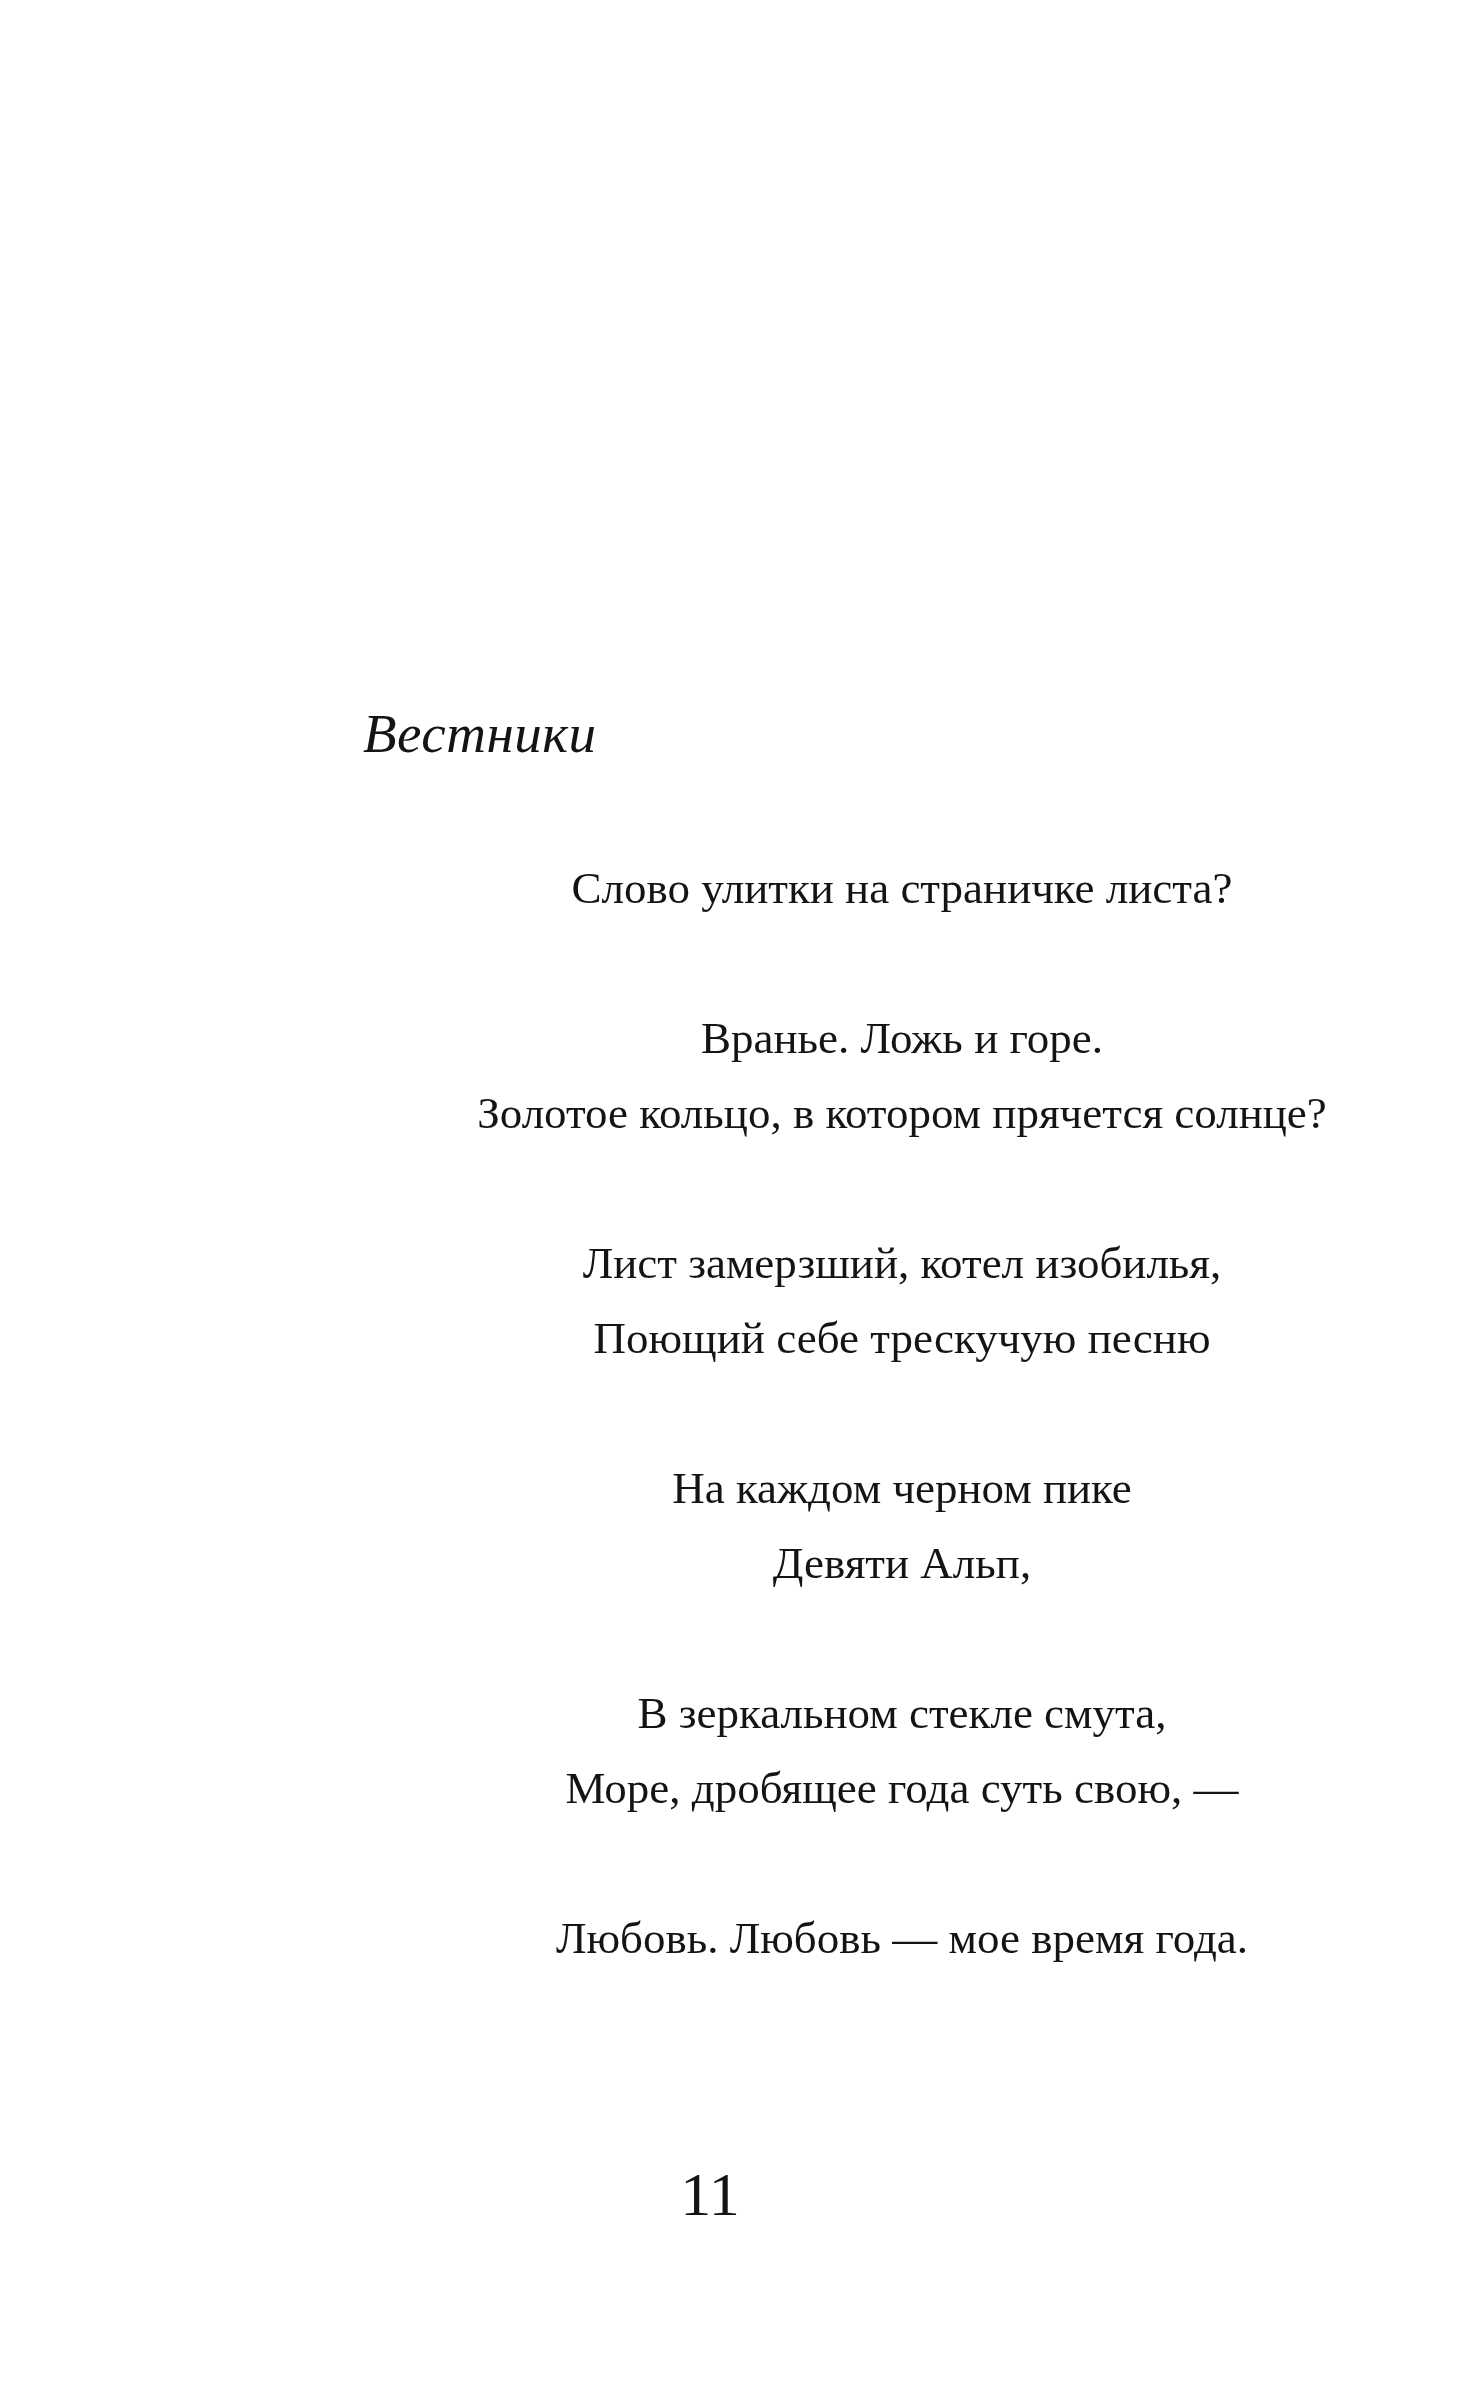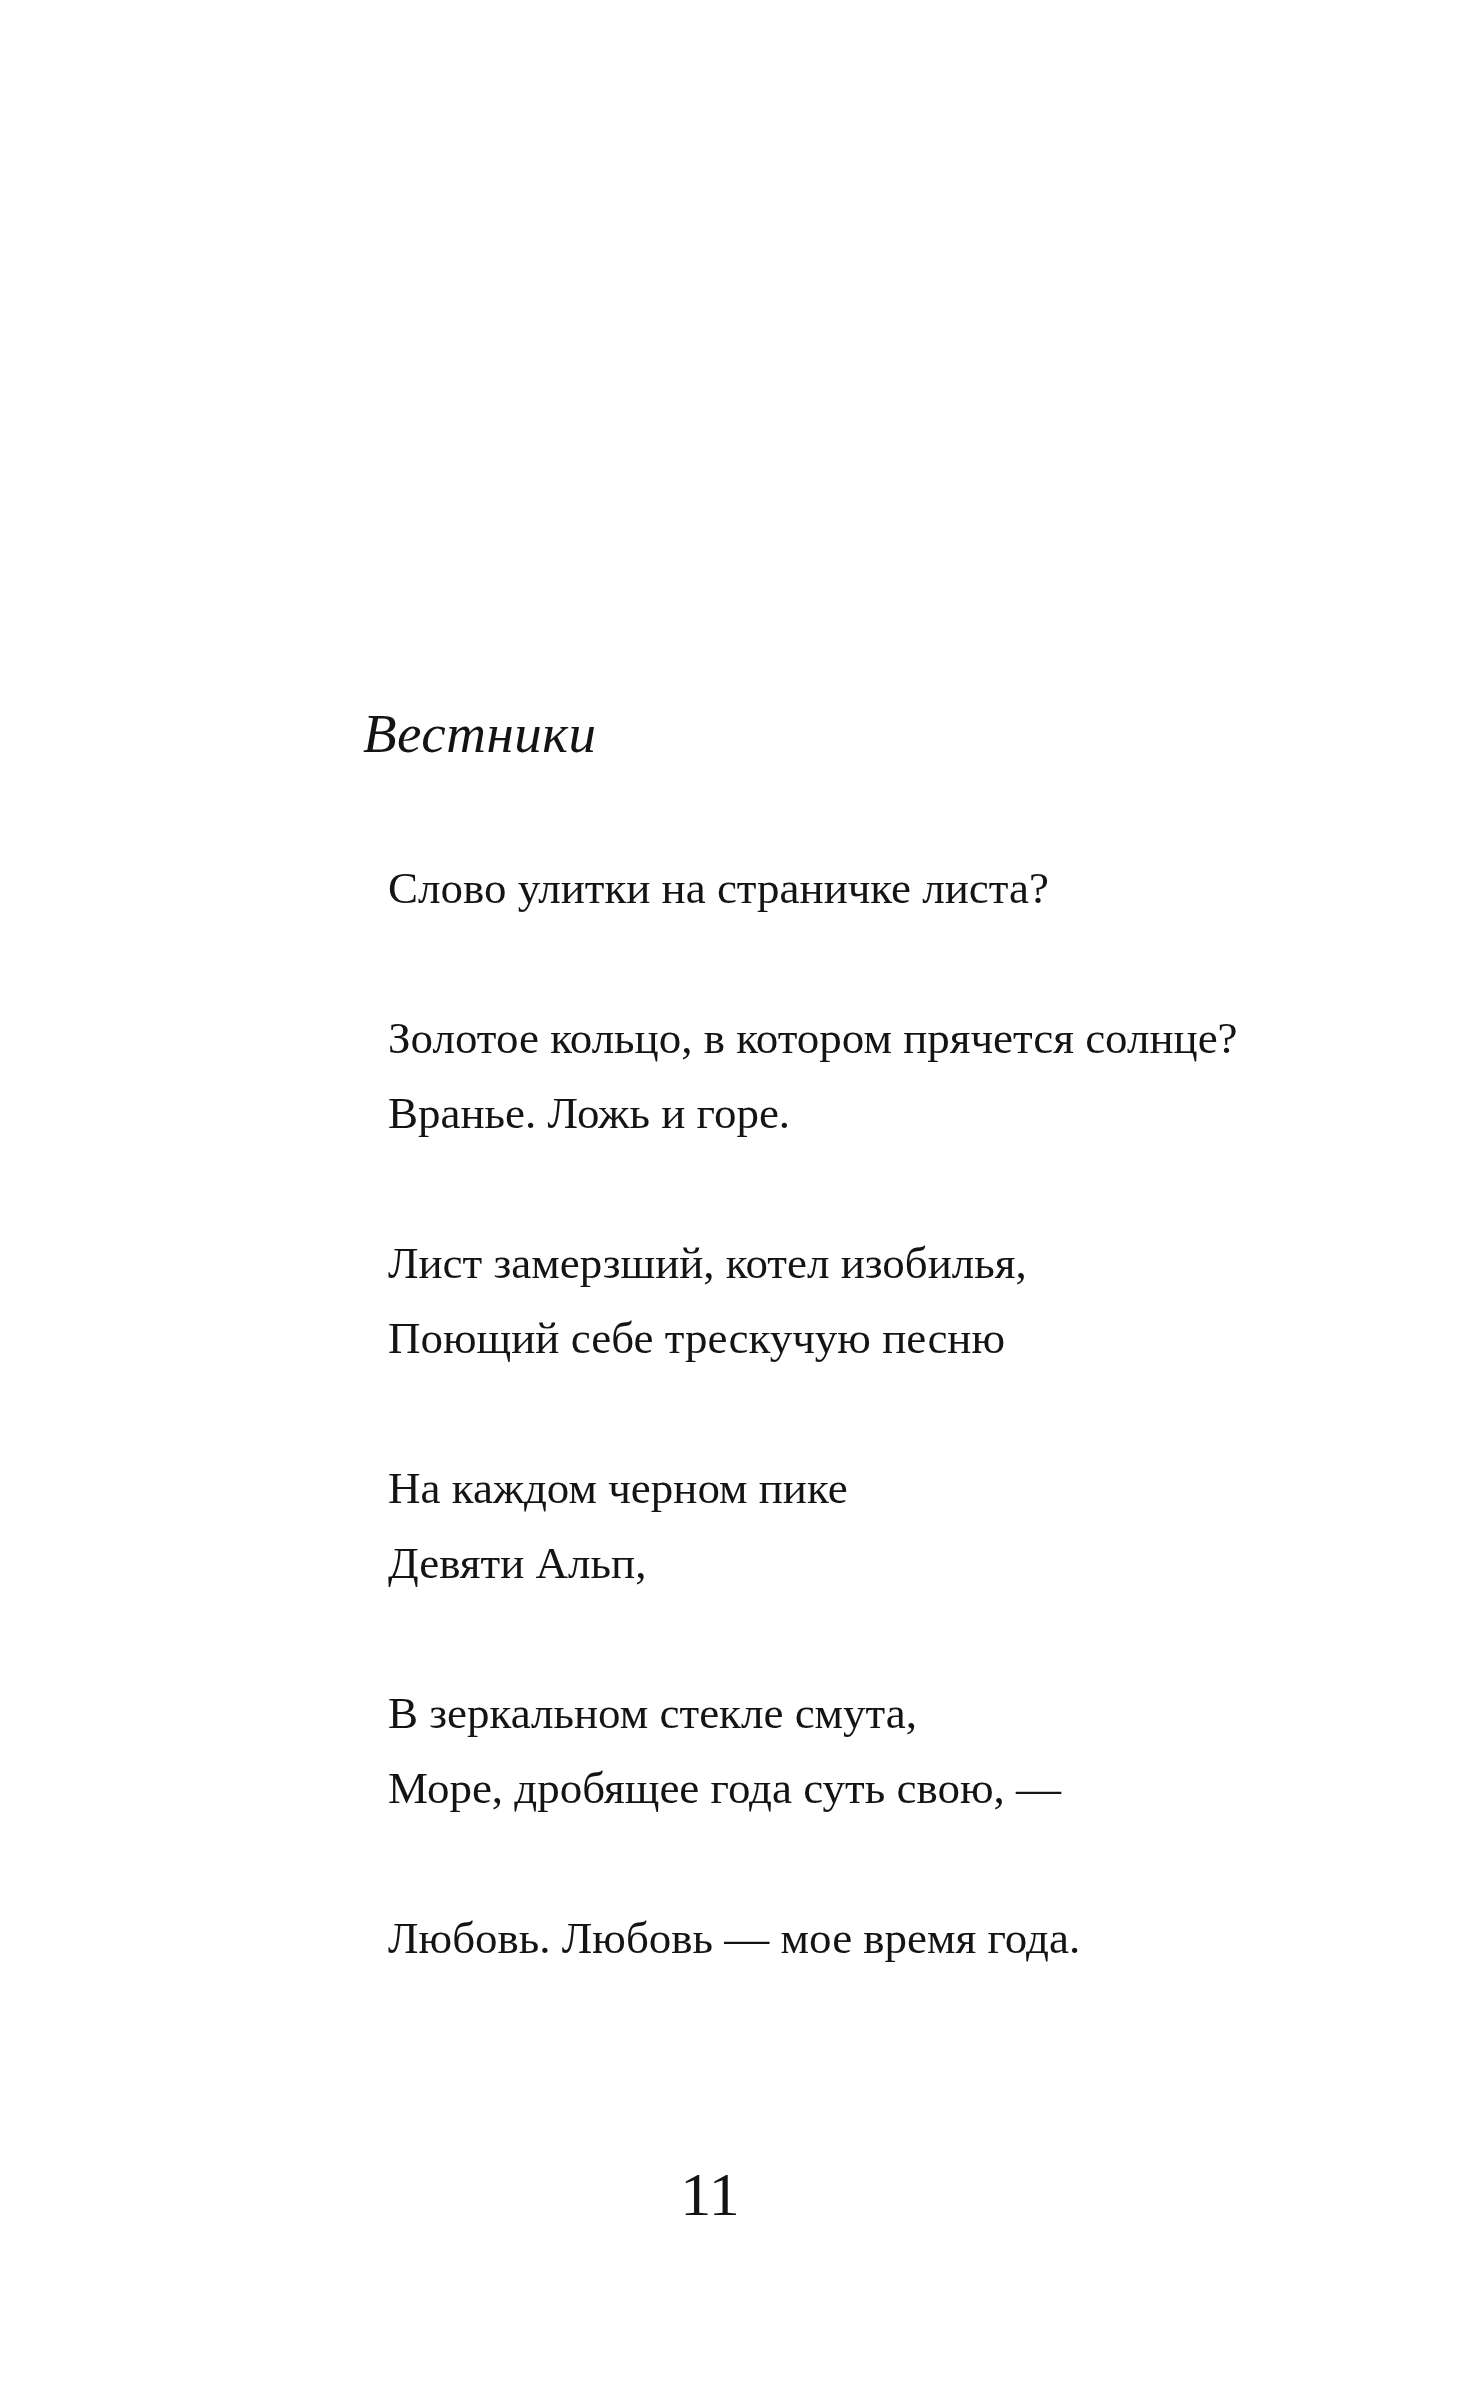--- a/index.html
+++ b/index.html
@@ -33,20 +33,21 @@
     white-space: nowrap;
   }
   .poem {
     position: absolute;
     left: 328px;
     top: 803px;
     width: 1100px;
     font-size: 45px;
     line-height: 51px;
     letter-spacing: 0px;
+    text-align: center;
   }
   .stanza {
     margin: 0 0 51px 0;
   }
   .poem-line {
     display: block;
     white-space: nowrap;
   }
   .page-number {
     position: absolute;
@@ -65,22 +66,22 @@
   <h1 class="poem-title">Вестники</h1>
 
   <div class="poem">
 
     <p class="stanza">
       <span class="poem-line">Слово улитки на страничке листа?</span>
     </p>
 
 
     <p class="stanza">
+      <span class="poem-line">Вранье. Ложь и горе.</span>
       <span class="poem-line">Золотое кольцо, в котором прячется солнце?</span>
-      <span class="poem-line">Вранье. Ложь и горе.</span>
     </p>
 
     <p class="stanza">
       <span class="poem-line">Лист замерзший, котел изобилья,</span>
       <span class="poem-line">Поющий себе трескучую песню</span>
     </p>
 
     <p class="stanza">
       <span class="poem-line">На каждом черном пике</span>
       <span class="poem-line">Девяти Альп,</span>

